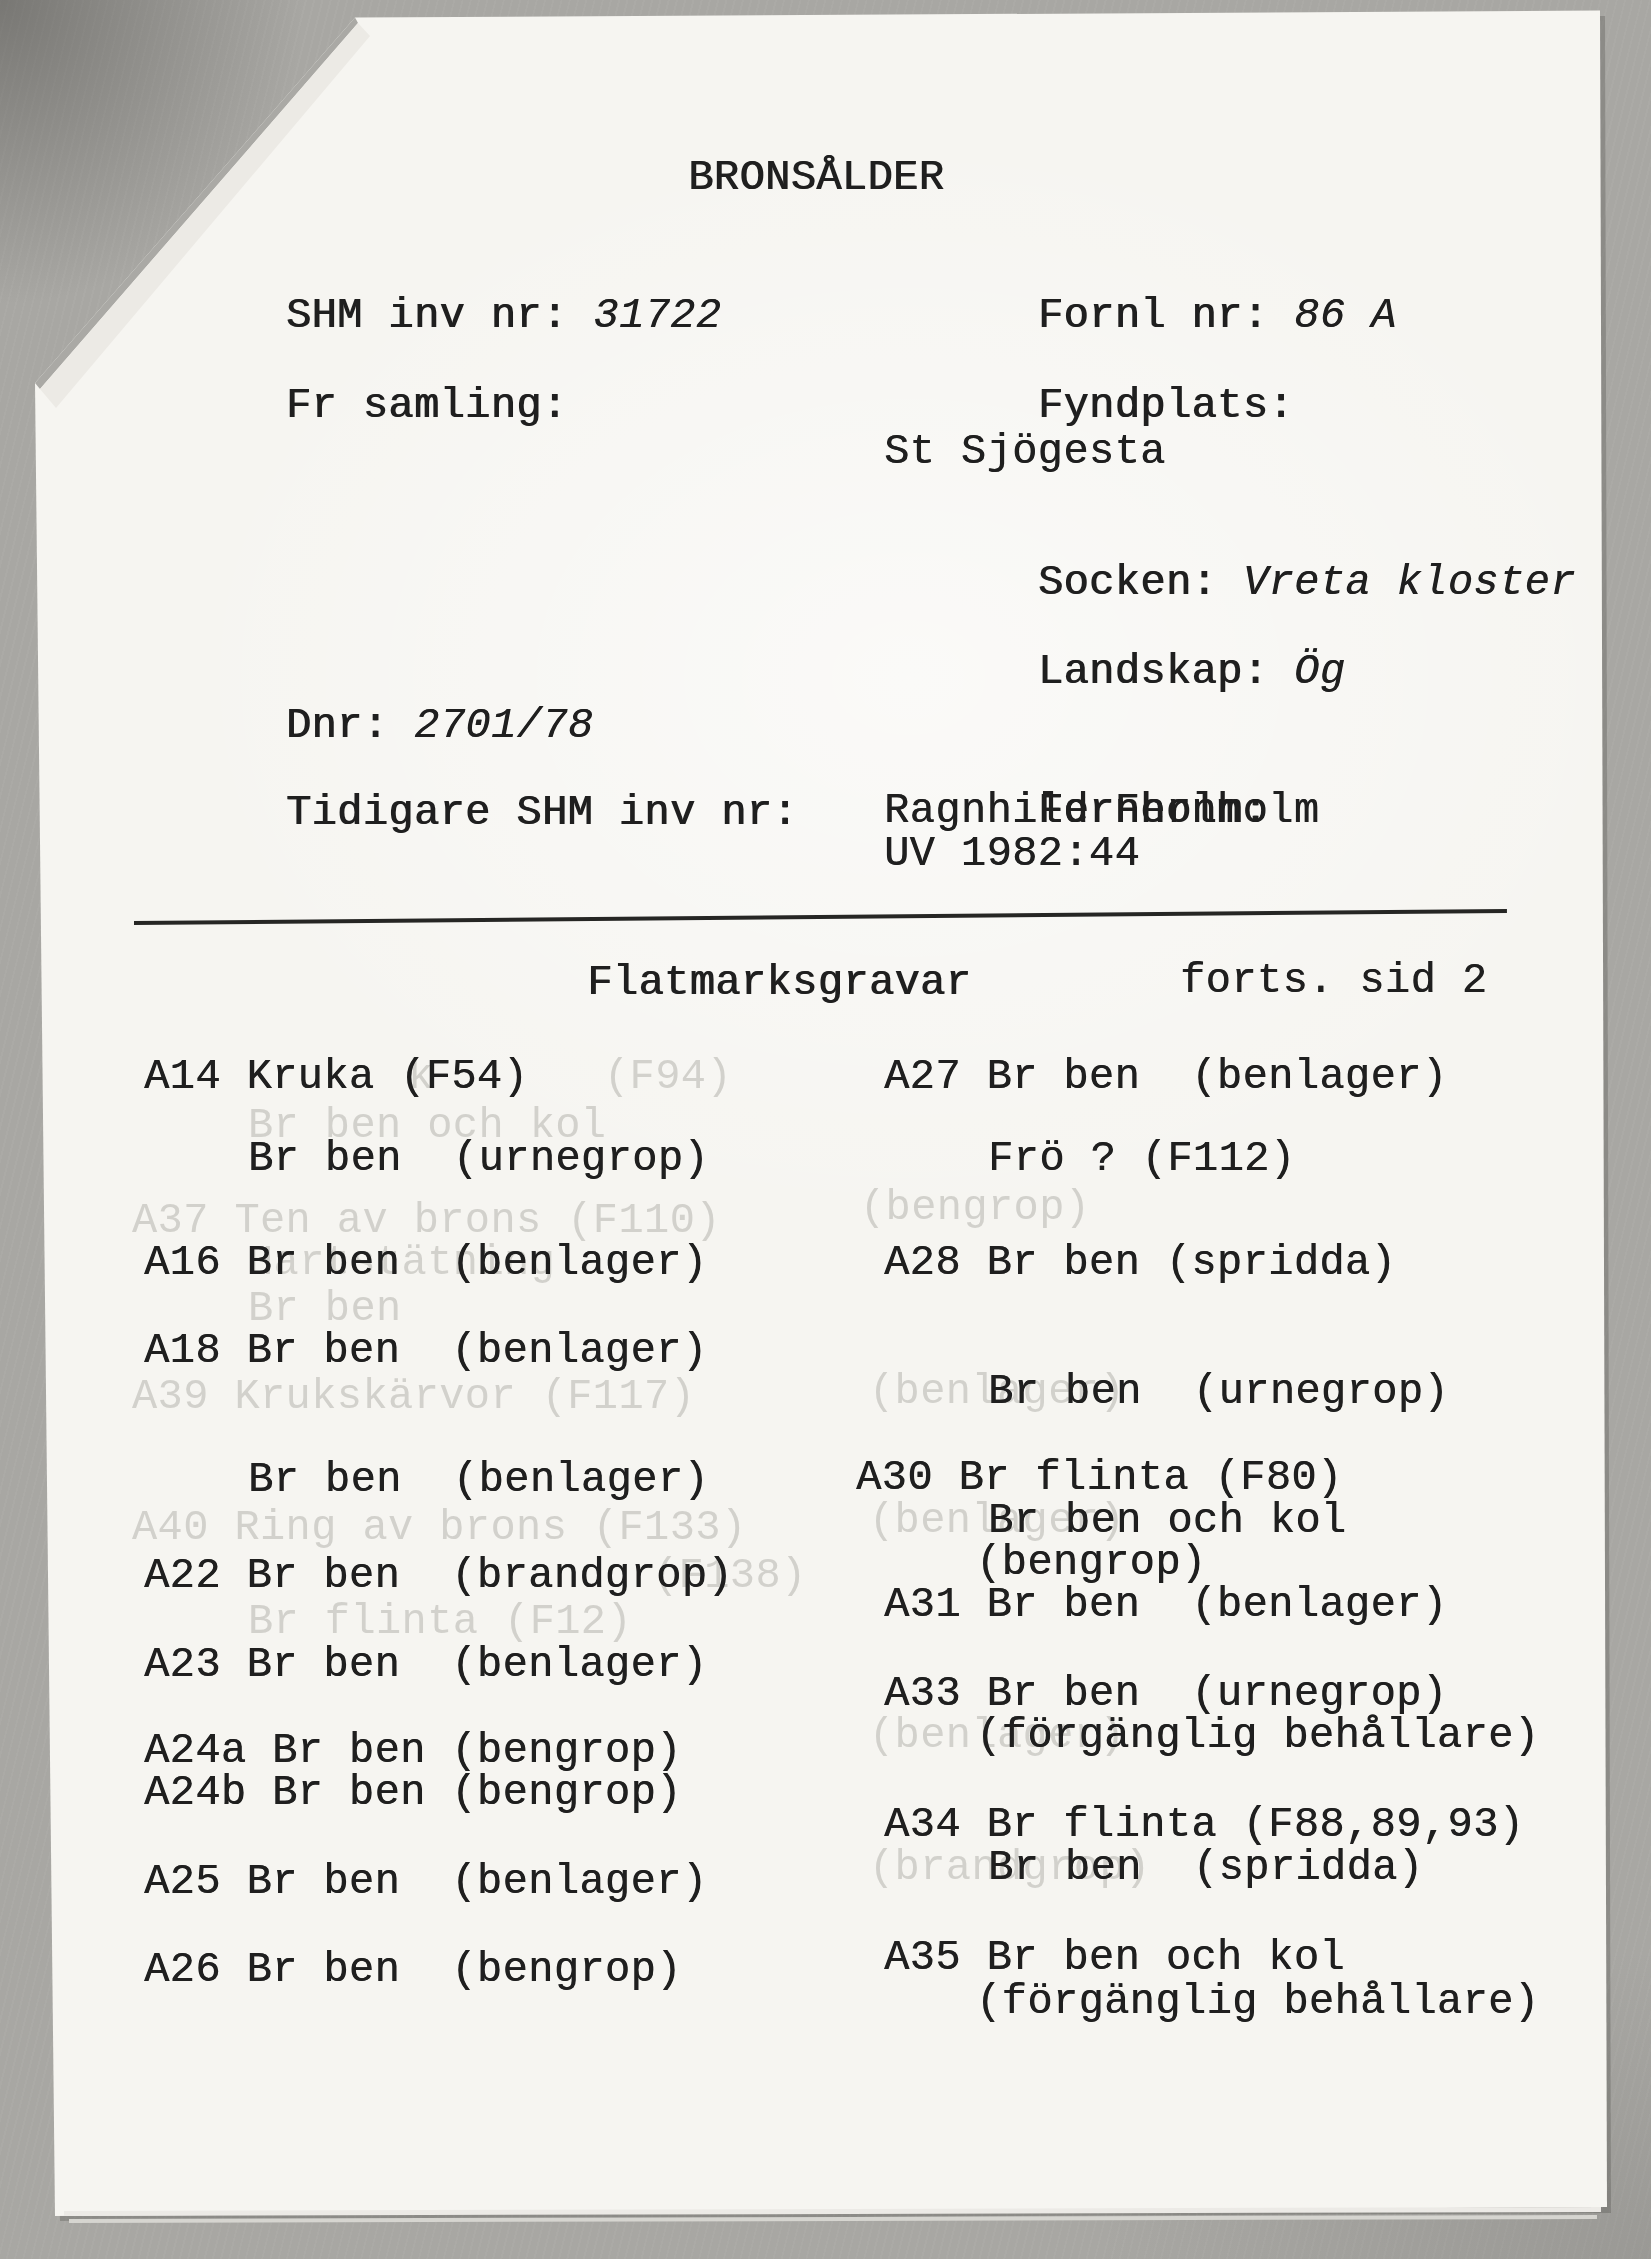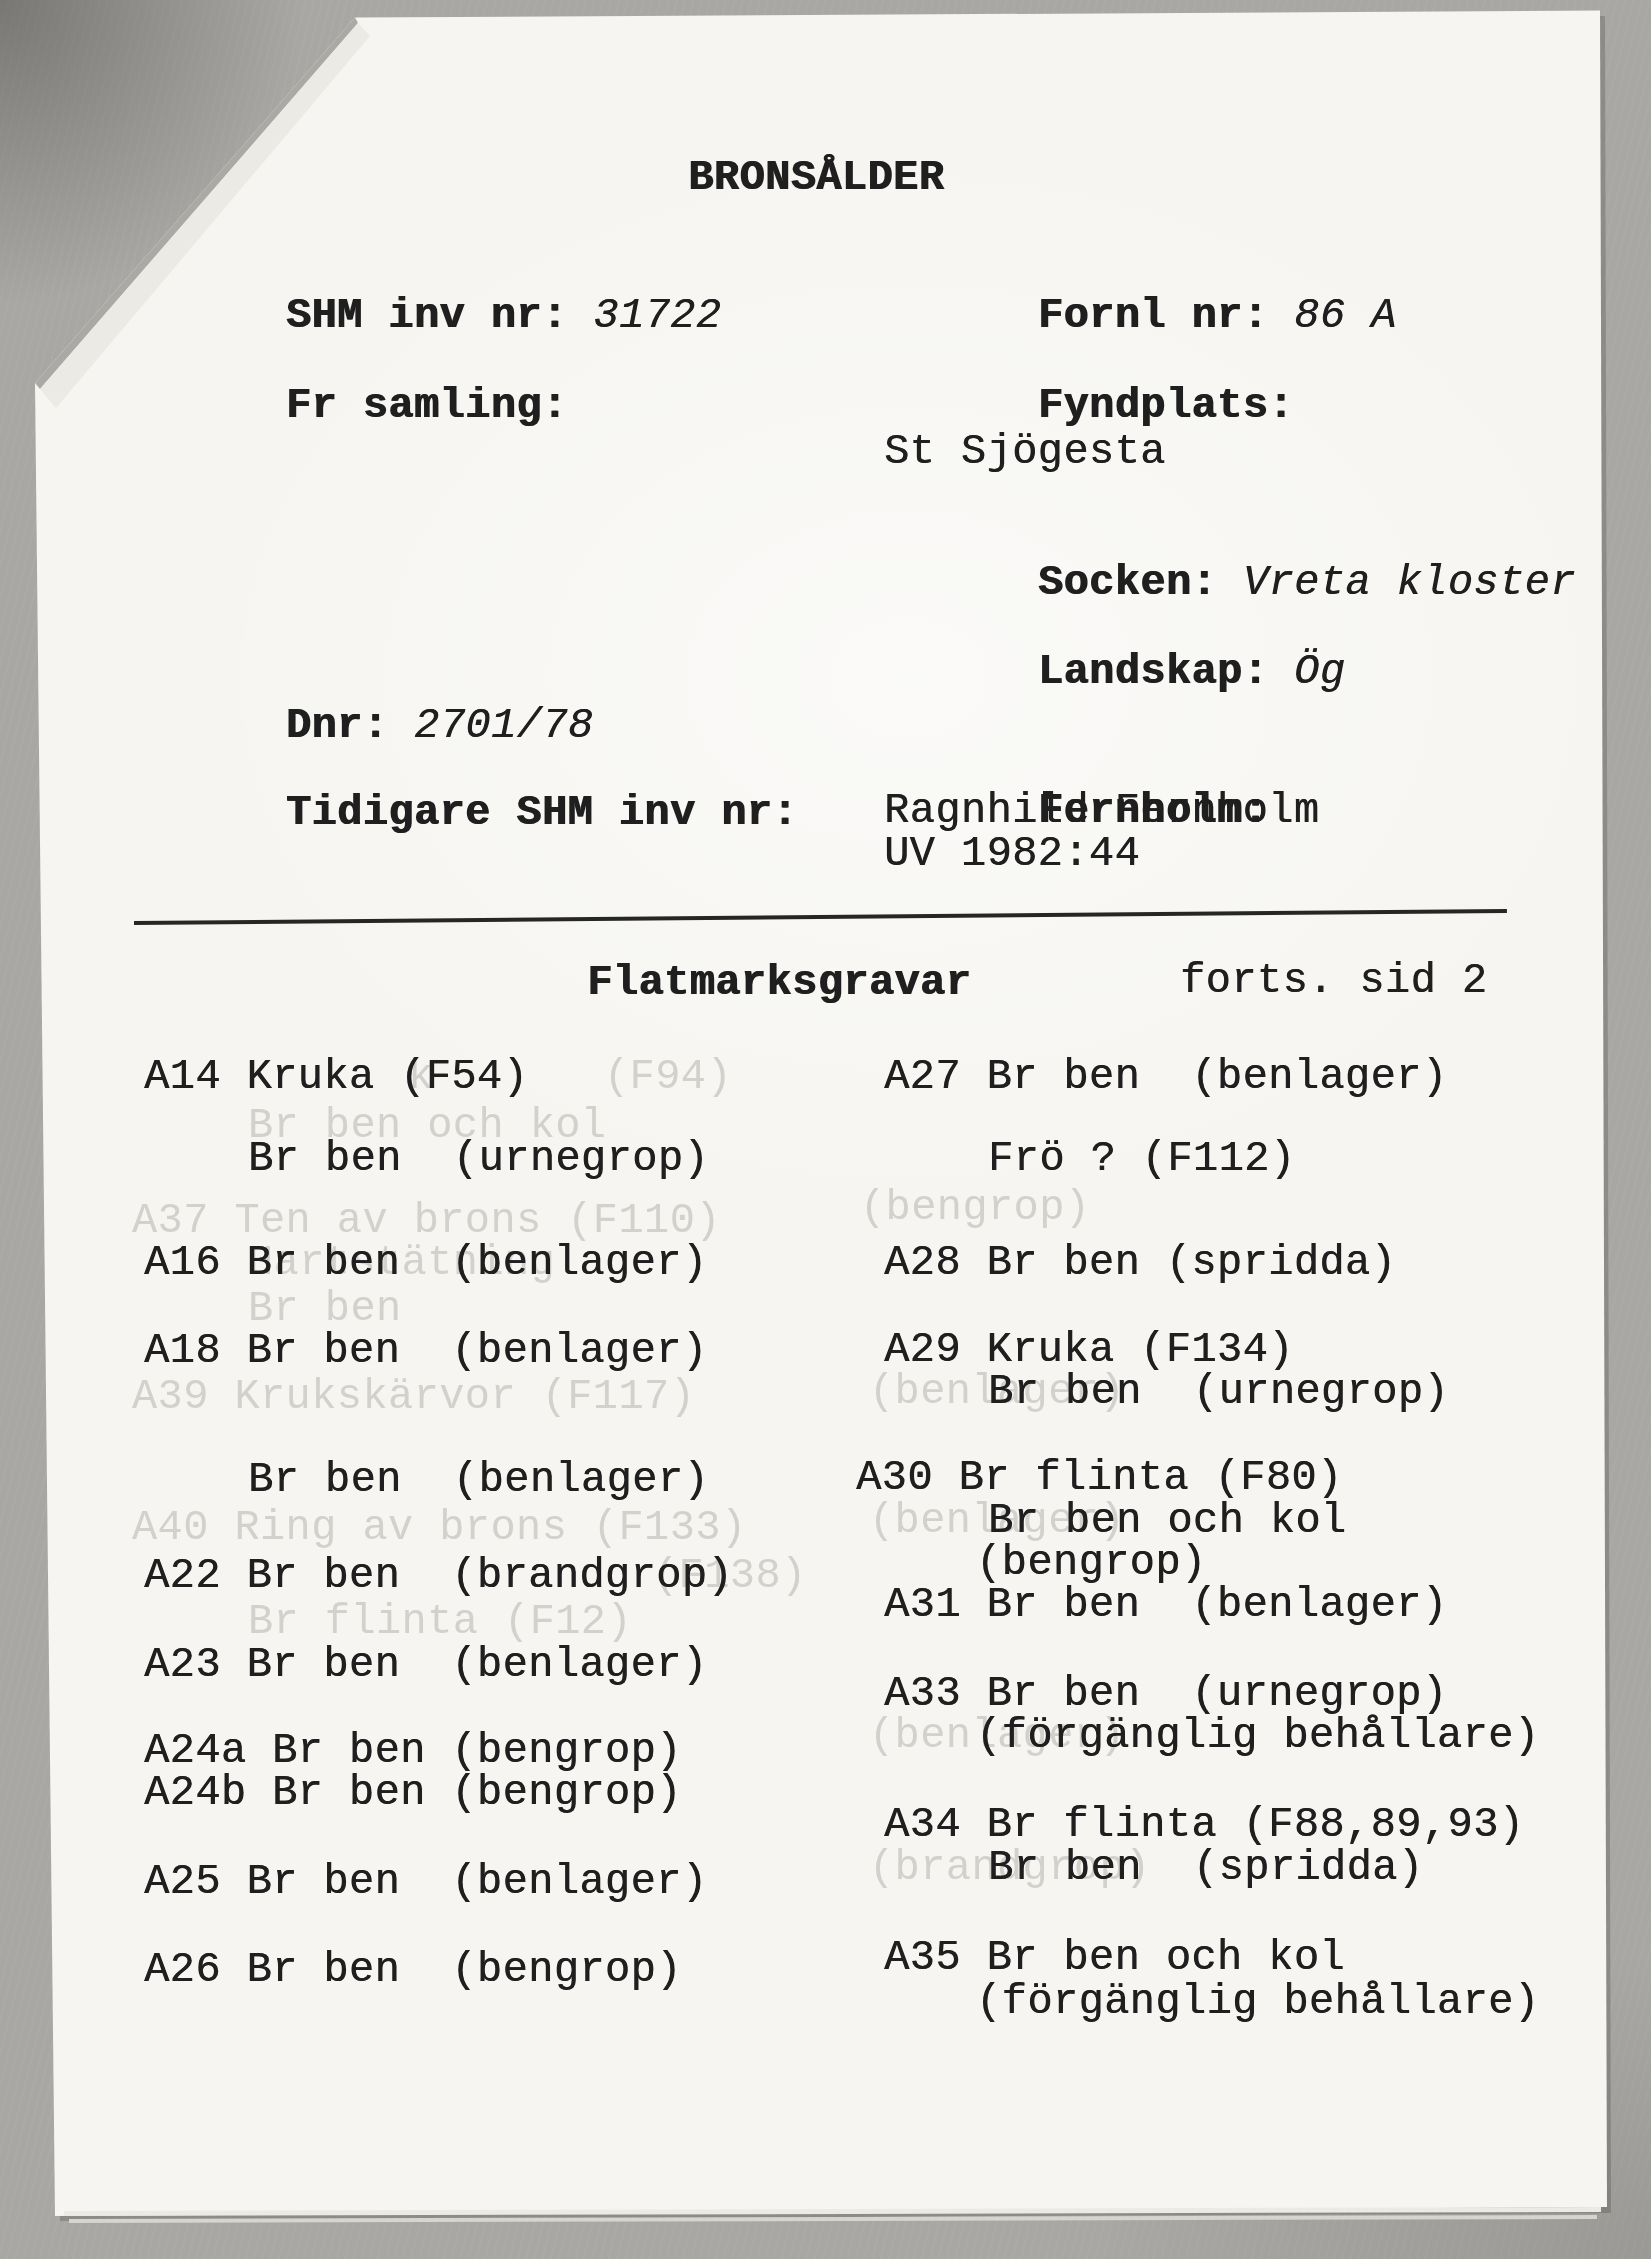--- a/index.html
+++ b/index.html
@@ -36,21 +36,21 @@
     clip-path:polygon(358px 23px,40px 389px,56px 408px,370px 36px);
   }
   .stack-line-1{position:absolute;top:2209px;left:64px;width:1537px;height:5.3px;background:#eceae6;transform:rotate(-.15deg);}
   .stack-line-2{position:absolute;top:2217px;left:69px;width:1528px;height:3.5px;background:#d6d5d0;transform:rotate(-.15deg);}
   .t{
     position:absolute;white-space:pre;
     font-family:"Liberation Mono","DejaVu Sans Mono",monospace;
     font-size:42px;line-height:42px;letter-spacing:0.4px;
     color:#1f1f1f;text-shadow:0.5px 0 0 currentColor;
   }
-  .b{font-weight:700;text-shadow:1px 0 0 currentColor;}
+  .b{font-weight:400;text-shadow:1px 0 0 currentColor;}
   .val{margin-left:.62em;font-style:italic;}
   .ghost{color:#d2d1cc;text-shadow:none;}
   .rule{
     position:absolute;top:921px;left:134px;width:1373px;height:3.5px;
     background:#262624;transform:rotate(-.5deg);transform-origin:left center;
   }
 </style>
 </head>
 <body>
 
@@ -121,21 +121,20 @@
     <div class="t" style="top:1555px;left:144px">A22 Br ben  (brandgrop)</div>
     <div class="t" style="top:1644px;left:144px">A23 Br ben  (benlager)</div>
     <div class="t" style="top:1730px;left:144px">A24a Br ben (bengrop)</div>
     <div class="t" style="top:1772px;left:144px">A24b Br ben (bengrop)</div>
     <div class="t" style="top:1861px;left:144px">A25 Br ben  (benlager)</div>
     <div class="t" style="top:1949px;left:144px">A26 Br ben  (bengrop)</div>
 
     <div class="t" style="top:1056px;left:884px">A27 Br ben  (benlager)</div>
     <div class="t" style="top:1138px;left:988px">Frö ? (F112)</div>
     <div class="t" style="top:1242px;left:884px">A28 Br ben (spridda)</div>
-    <div class="t" style="top:1329px;left:884px">A29 Kruka (F134)</div>
     <div class="t" style="top:1371px;left:988px">Br ben  (urnegrop)</div>
     <div class="t" style="top:1457px;left:856px">A30 Br flinta (F80)</div>
     <div class="t" style="top:1500px;left:988px">Br ben och kol</div>
     <div class="t" style="top:1542px;left:976px">(bengrop)</div>
     <div class="t" style="top:1584px;left:884px">A31 Br ben  (benlager)</div>
     <div class="t" style="top:1673px;left:884px">A33 Br ben  (urnegrop)</div>
     <div class="t" style="top:1715px;left:976px">(förgänglig behållare)</div>
     <div class="t" style="top:1804px;left:884px">A34 Br flinta (F88,89,93)</div>
     <div class="t" style="top:1847px;left:988px">Br ben  (spridda)</div>
     <div class="t" style="top:1937px;left:884px">A35 Br ben och kol</div>

